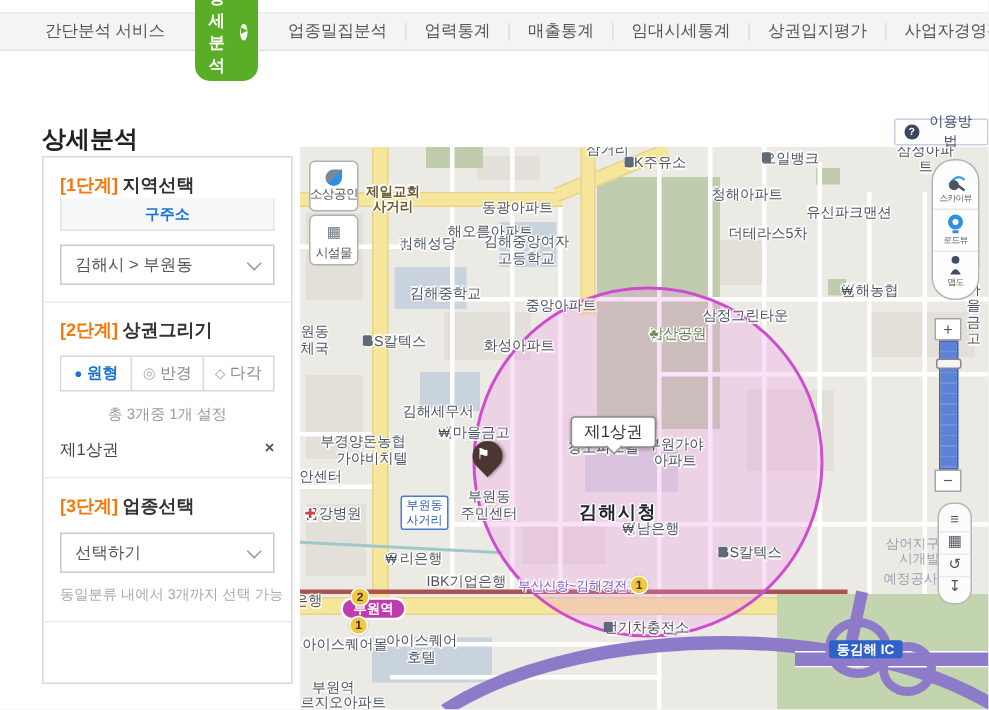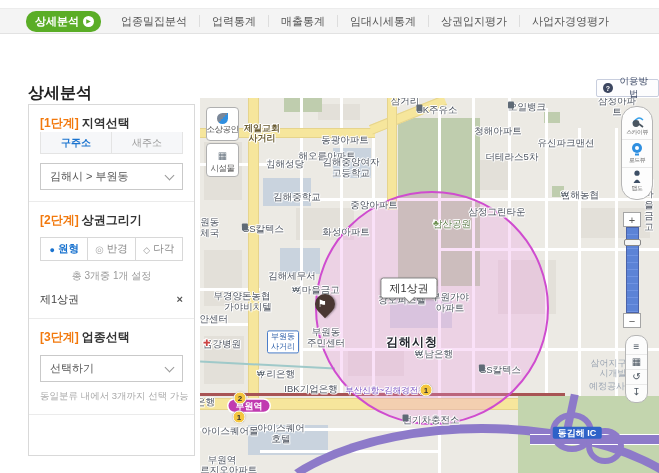--- a/index.html
+++ b/index.html
@@ -134,20 +134,21 @@
   .tool + .tool{border-top:1px solid #e9e9e9;}
   .tl-list::before{content:"≡";}
   .tl-grid::before{content:"▦";}
   .tl-undo::before{content:"↺";}
   .tl-save::before{content:"↧";}
 </style>
 </head>
 <body>
 
 <div class="nav">
+  <a class="nav-item">간단분석 서비스</a>
   <a class="nav-pill">
     <span>상세분석</span>
     <span class="arrow-circle"></span>
   </a>
   <a class="nav-item">업종밀집분석</a>
   <a class="nav-item">업력통계</a>
   <a class="nav-item">매출통계</a>
   <a class="nav-item">임대시세통계</a>
   <a class="nav-item">상권입지평가</a>
   <a class="nav-item">사업자경영평가</a>
@@ -159,21 +160,20 @@
   <span>이용방법</span>
 </button>
 
 <div class="panel">
   <div class="sec">
     <div class="step-head">
       <span class="badge">[1단계]</span><span>지역선택</span>
     </div>
     <div class="subtabs">
       <div class="subtab active">구주소</div>
-      <div class="subtab">새주소</div>
     </div>
     <div class="selectbox">
       <span>김해시 &gt; 부원동</span>
       <span class="chev"></span>
     </div>
   </div>
 
   <div class="sec">
     <div class="step-head">
       <span class="badge">[2단계]</span><span>상권그리기</span>

